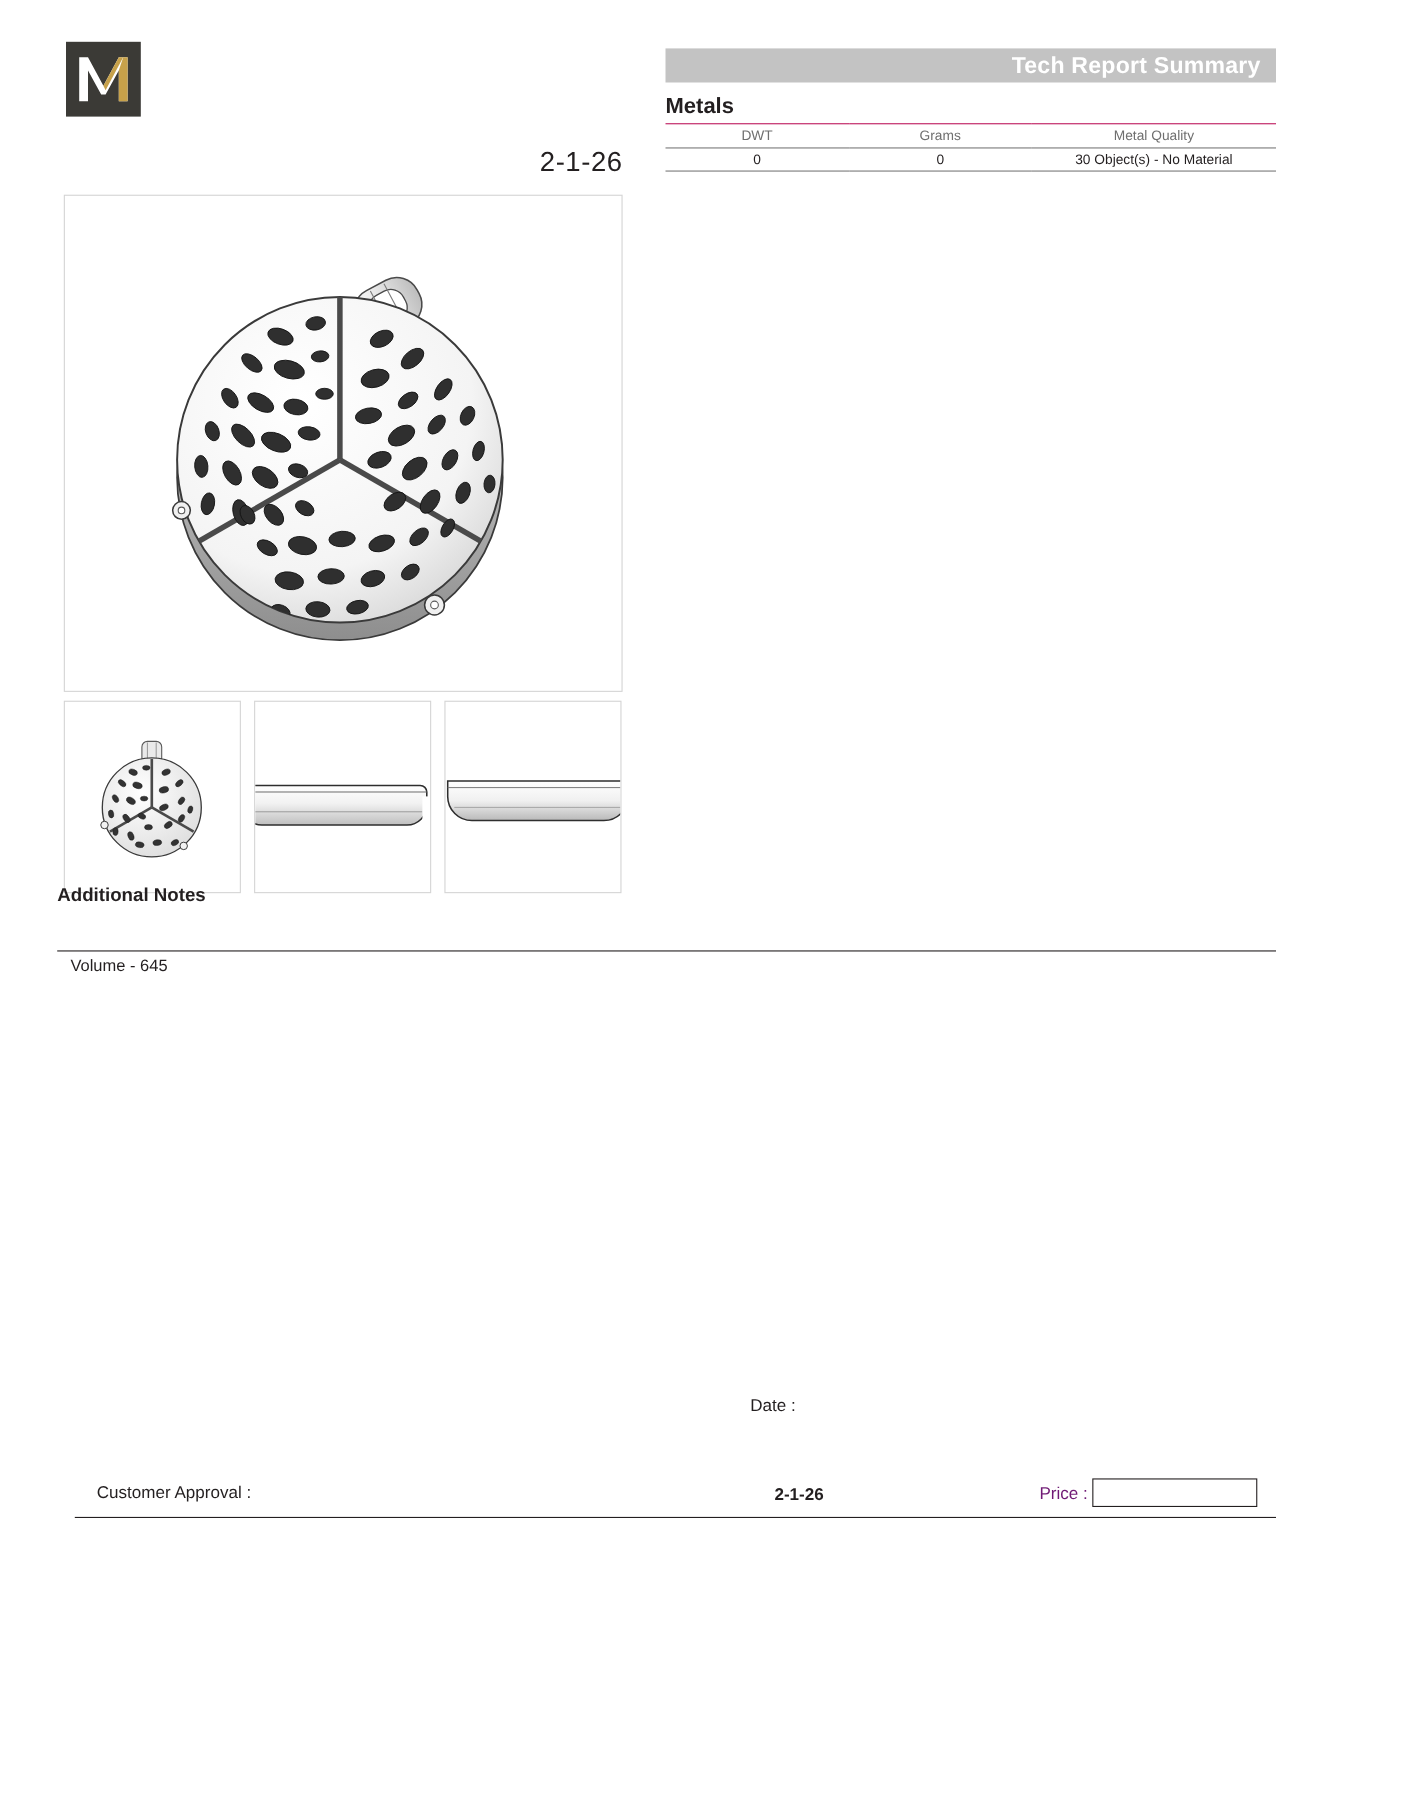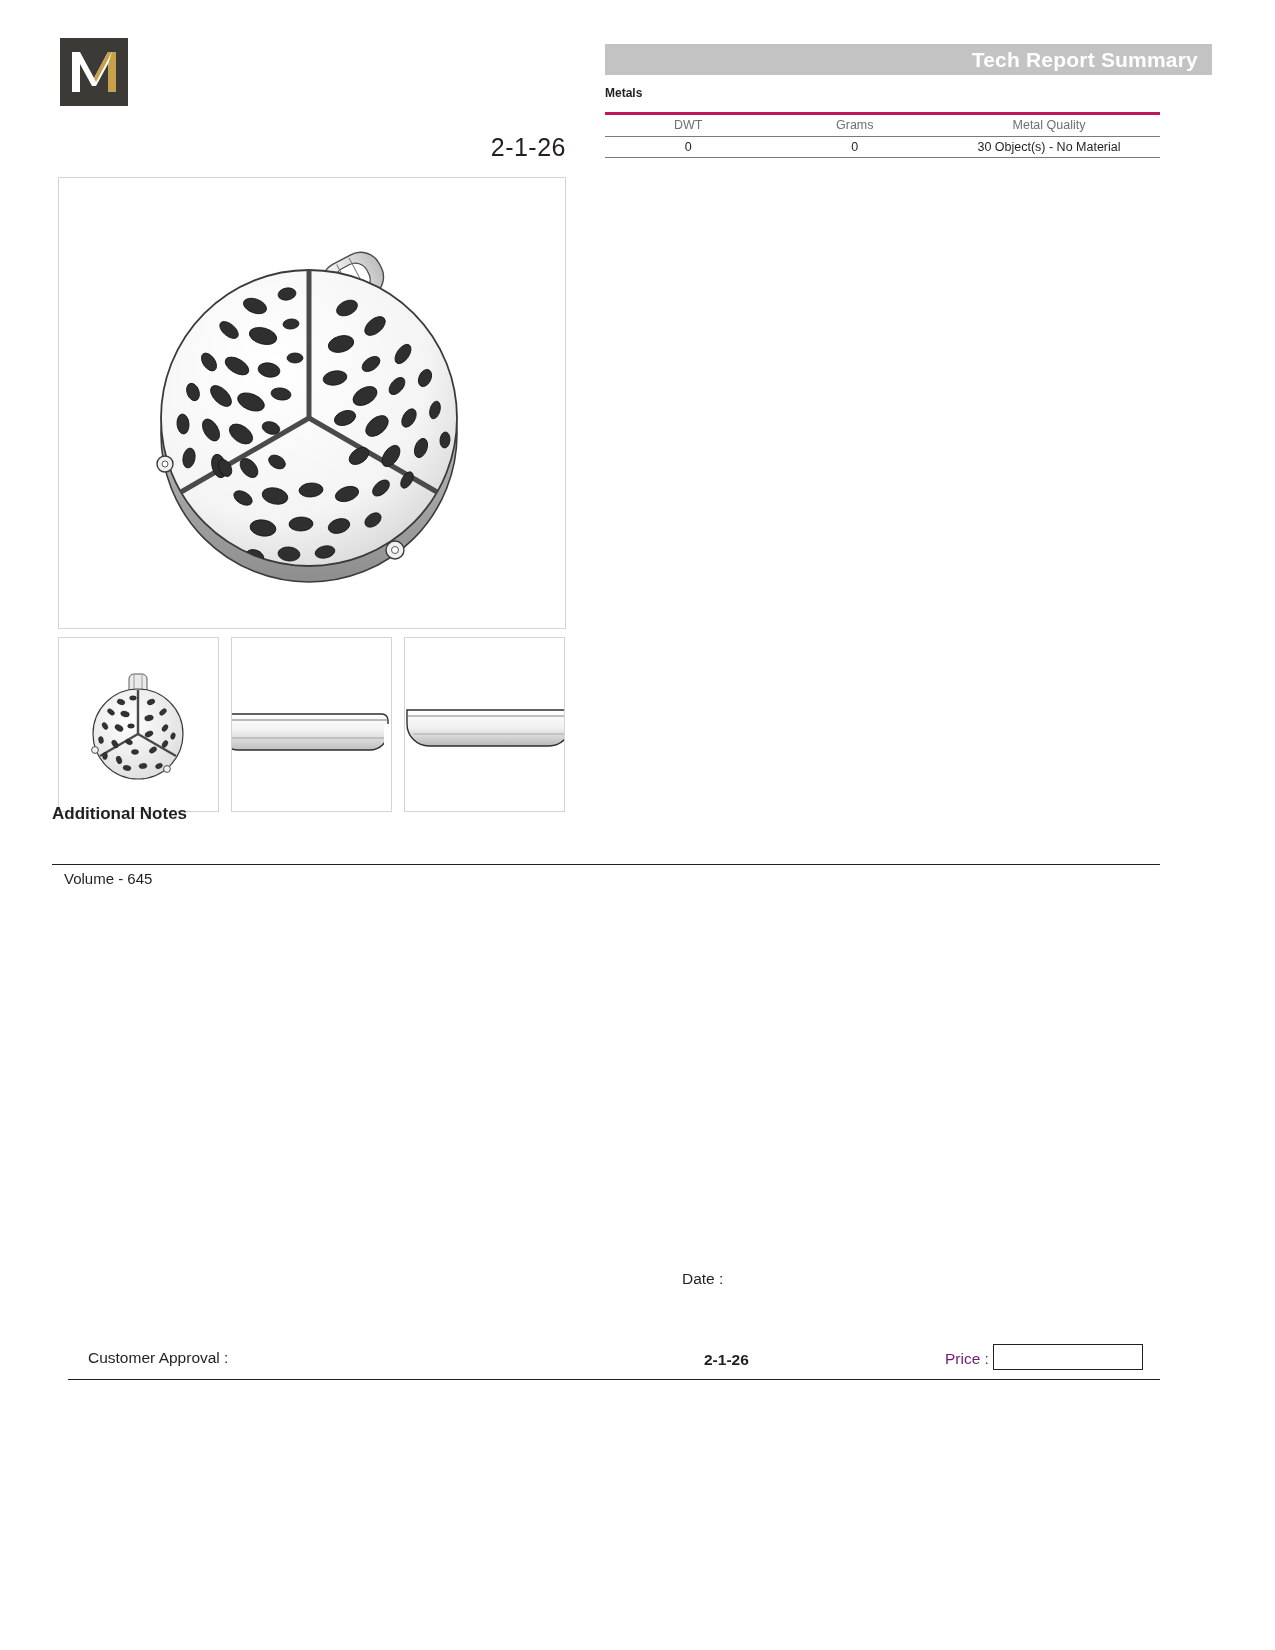--- a/index.html
+++ b/index.html
@@ -70,55 +70,55 @@
     background: #fff;
     overflow: hidden;
     position: relative;
   }
 
   
   .tech-header {
     position: absolute;
     left: 605px;
     top: 44px;
-    width: 607px;
+    width: 555px;
     height: 31px;
     background: #c3c3c3;
     color: #ffffff;
     font-size: 21px;
     font-weight: bold;
     display: flex;
     align-items: center;
     justify-content: flex-end;
     padding-right: 14px;
     box-sizing: border-box;
     letter-spacing: 0.2px;
   }
   .metals-title {
     position: absolute;
     left: 605px;
     top: 86px;
-    font-size: 12px;
+    font-size: 20px;
     font-weight: bold;
     color: #231f20;
   }
   .metals-table {
     position: absolute;
     left: 605px;
     top: 112px;
     width: 555px;
     border-collapse: collapse;
     font-size: 12.5px;
   }
   .metals-table th {
     font-weight: normal;
     color: #6f6f6f;
     padding: 3px 0 4px 0;
     border-bottom: 1px solid #7a7a7a;
-    border-top: 3px solid #be185d;
+    border-top: 1px solid #be185d;
     text-align: center;
   }
   .metals-table td {
     text-align: center;
     padding: 3px 0;
     color: #231f20;
   }
   .metals-table tr.row-alt td { background: #efefef; }
   .metals-table tr.row-last td { border-bottom: 1px solid #7a7a7a; }
   .metals-table col.c1 { width: 30%; }

